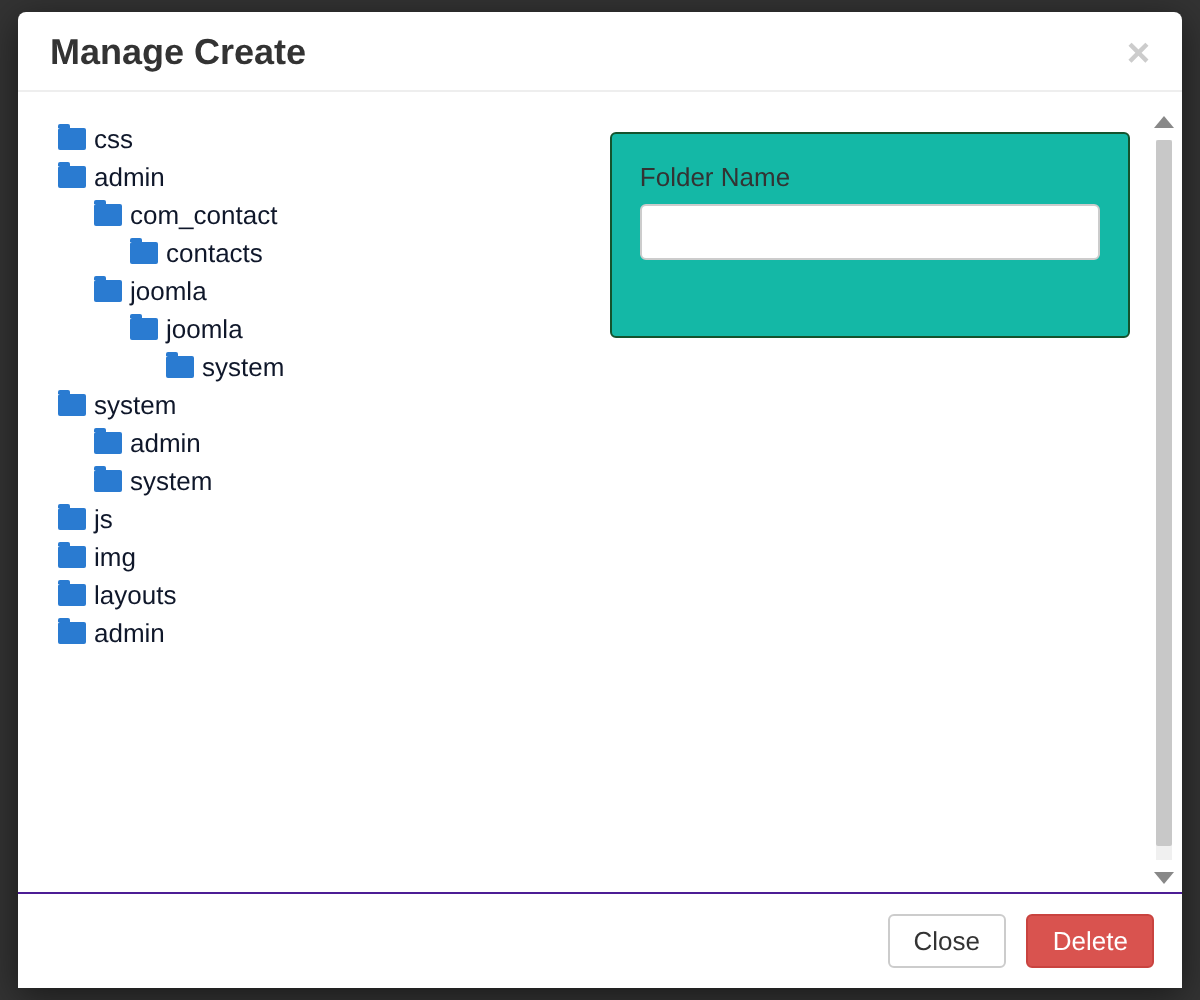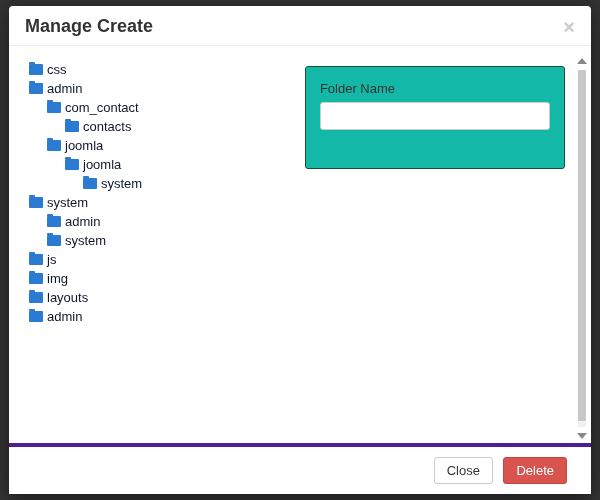--- a/index.html
+++ b/index.html
@@ -158,22 +158,22 @@
   .scroll-arrow {
     position: absolute;
     left: 2px;
     width: 0; height: 0;
     border-left: 5px solid transparent;
     border-right: 5px solid transparent;
   }
   .scroll-arrow.up { top: 0; border-bottom: 6px solid #888; }
   .scroll-arrow.down { bottom: 0; border-top: 6px solid #888; }
   .modal-footer {
-    border-top: 4px solid #4c1d95;
-    padding: 10px 24px;
+    border-top: 1px solid #4c1d95;
+    padding: 10px 14px;
     text-align: right;
     background: #fff;
   }
   .btn-default {
     background: #fff;
     border-color: #ccc;
     color: #333;
     margin-right: 6px;
   }
   .btn-danger {

